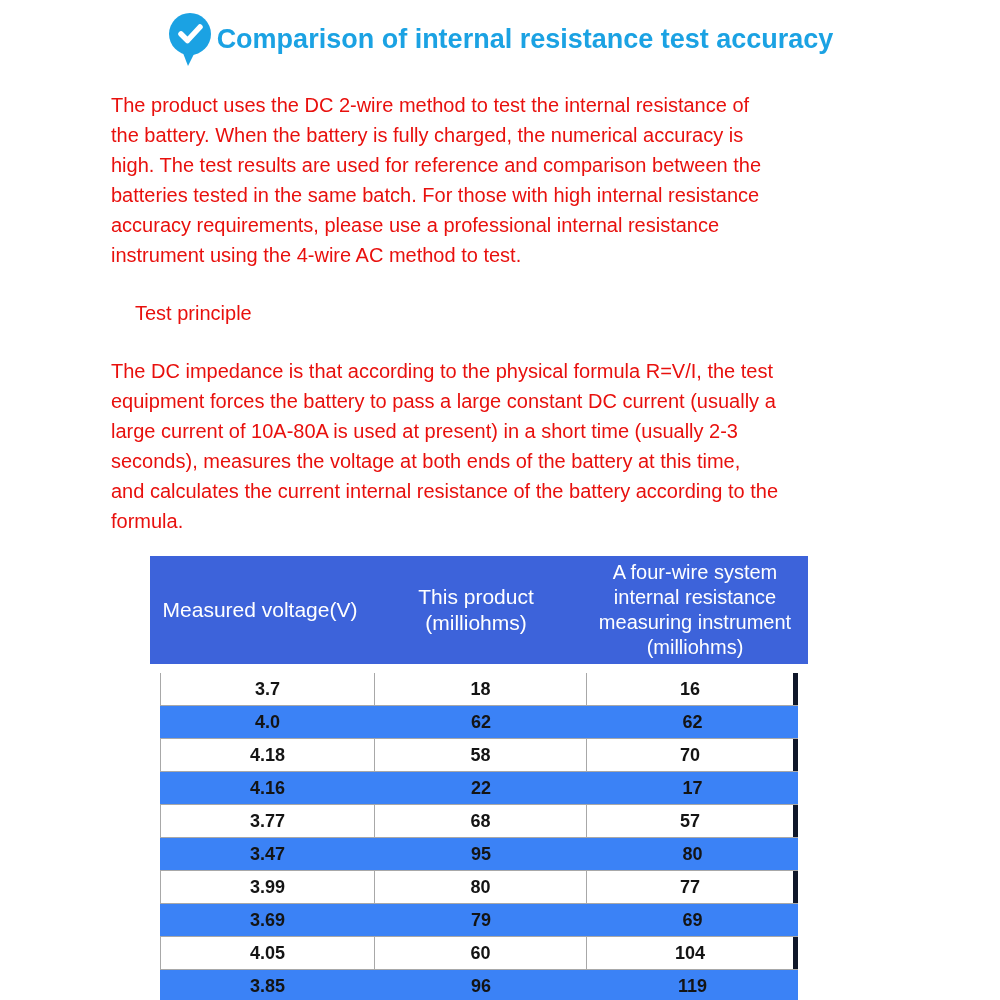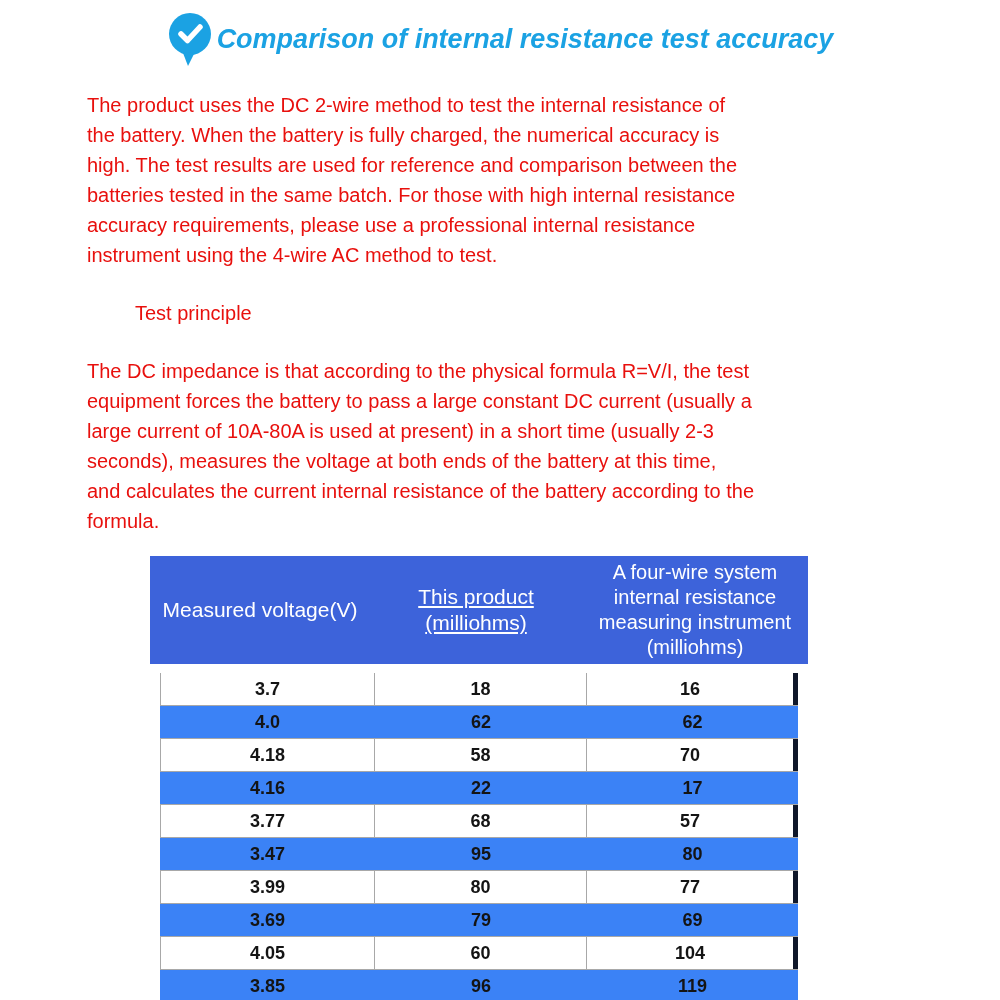--- a/index.html
+++ b/index.html
@@ -11,34 +11,33 @@
     font-family: "Liberation Sans", sans-serif;
     overflow: hidden;
   }
   .title-row {
     display: flex;
     align-items: center;
     justify-content: center;
     gap: 4px;
     margin-top: 12px;
     height: 54px;
-    font-style: italic;
   }
   .title {
     color: #1ba2e3;
     font-size: 27px;
     font-weight: bold;
     letter-spacing: 0px;
   }
   .para {
     color: #e8100d;
     font-size: 20px;
     line-height: 30px;
     width: 668px;
-    margin-left: 87px;
+    margin-left: 111px;
   }
   .para-intro { margin-top: 24px; }
   .section-heading {
     color: #e8100d;
     font-size: 20px;
     margin: 32px 0 0 135px;
   }
   .para-principle { margin-top: 31px; }
 
   .rtable {
@@ -53,21 +52,21 @@
     align-items: stretch;
     text-align: center;
   }
   .hc {
     display: flex;
     align-items: center;
     justify-content: center;
     line-height: 1.25;
   }
   .hc1 { flex: 0 0 220px; font-size: 21px; padding: 4px 8px; }
-  .hc2 { flex: 0 0 212px; font-size: 21px; padding: 4px 40px; text-decoration: underline; }
+  .hc2 { flex: 0 0 212px; font-size: 21px; padding: 4px 40px; }
   .hc3 { flex: 1; font-size: 20px; padding: 4px 4px; }
 
   .rtable-body { margin: 9px 10px; }
   .trow {
     display: flex;
     height: 33px;
     border-bottom: 1px solid #a8a8a8;
   }
   .trow.gray { background: #3b82f6; }
   .tcell {

